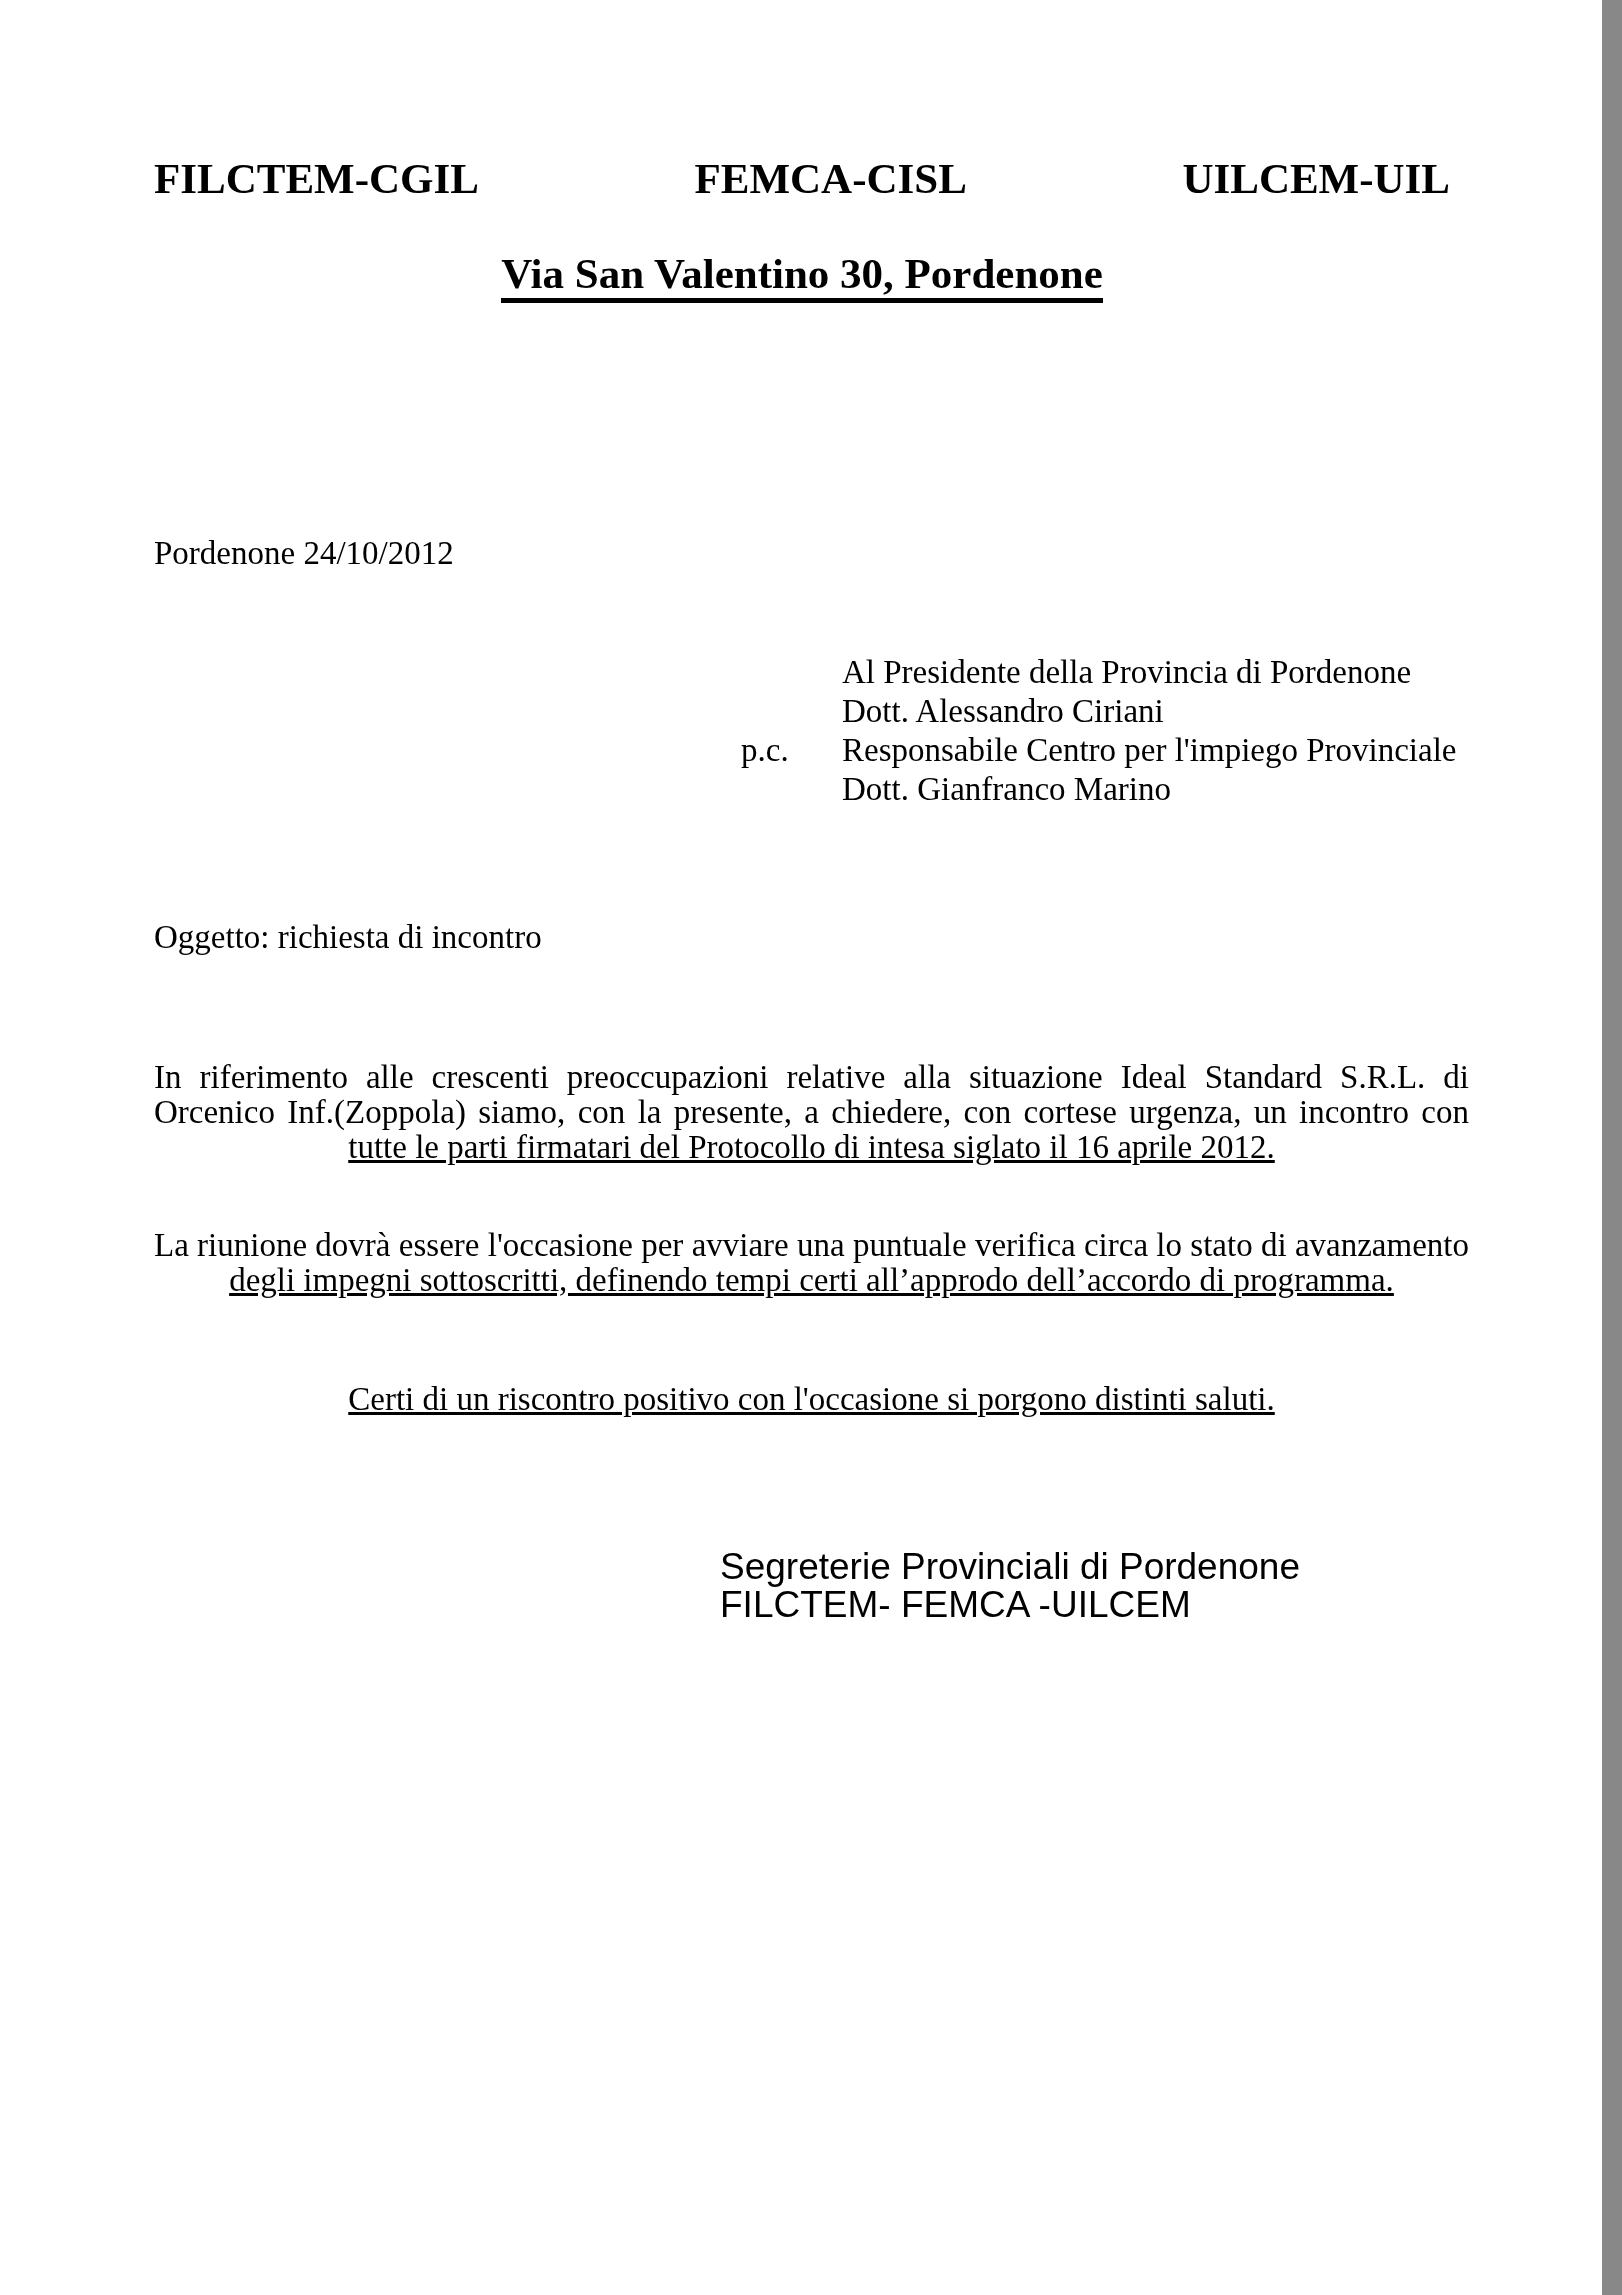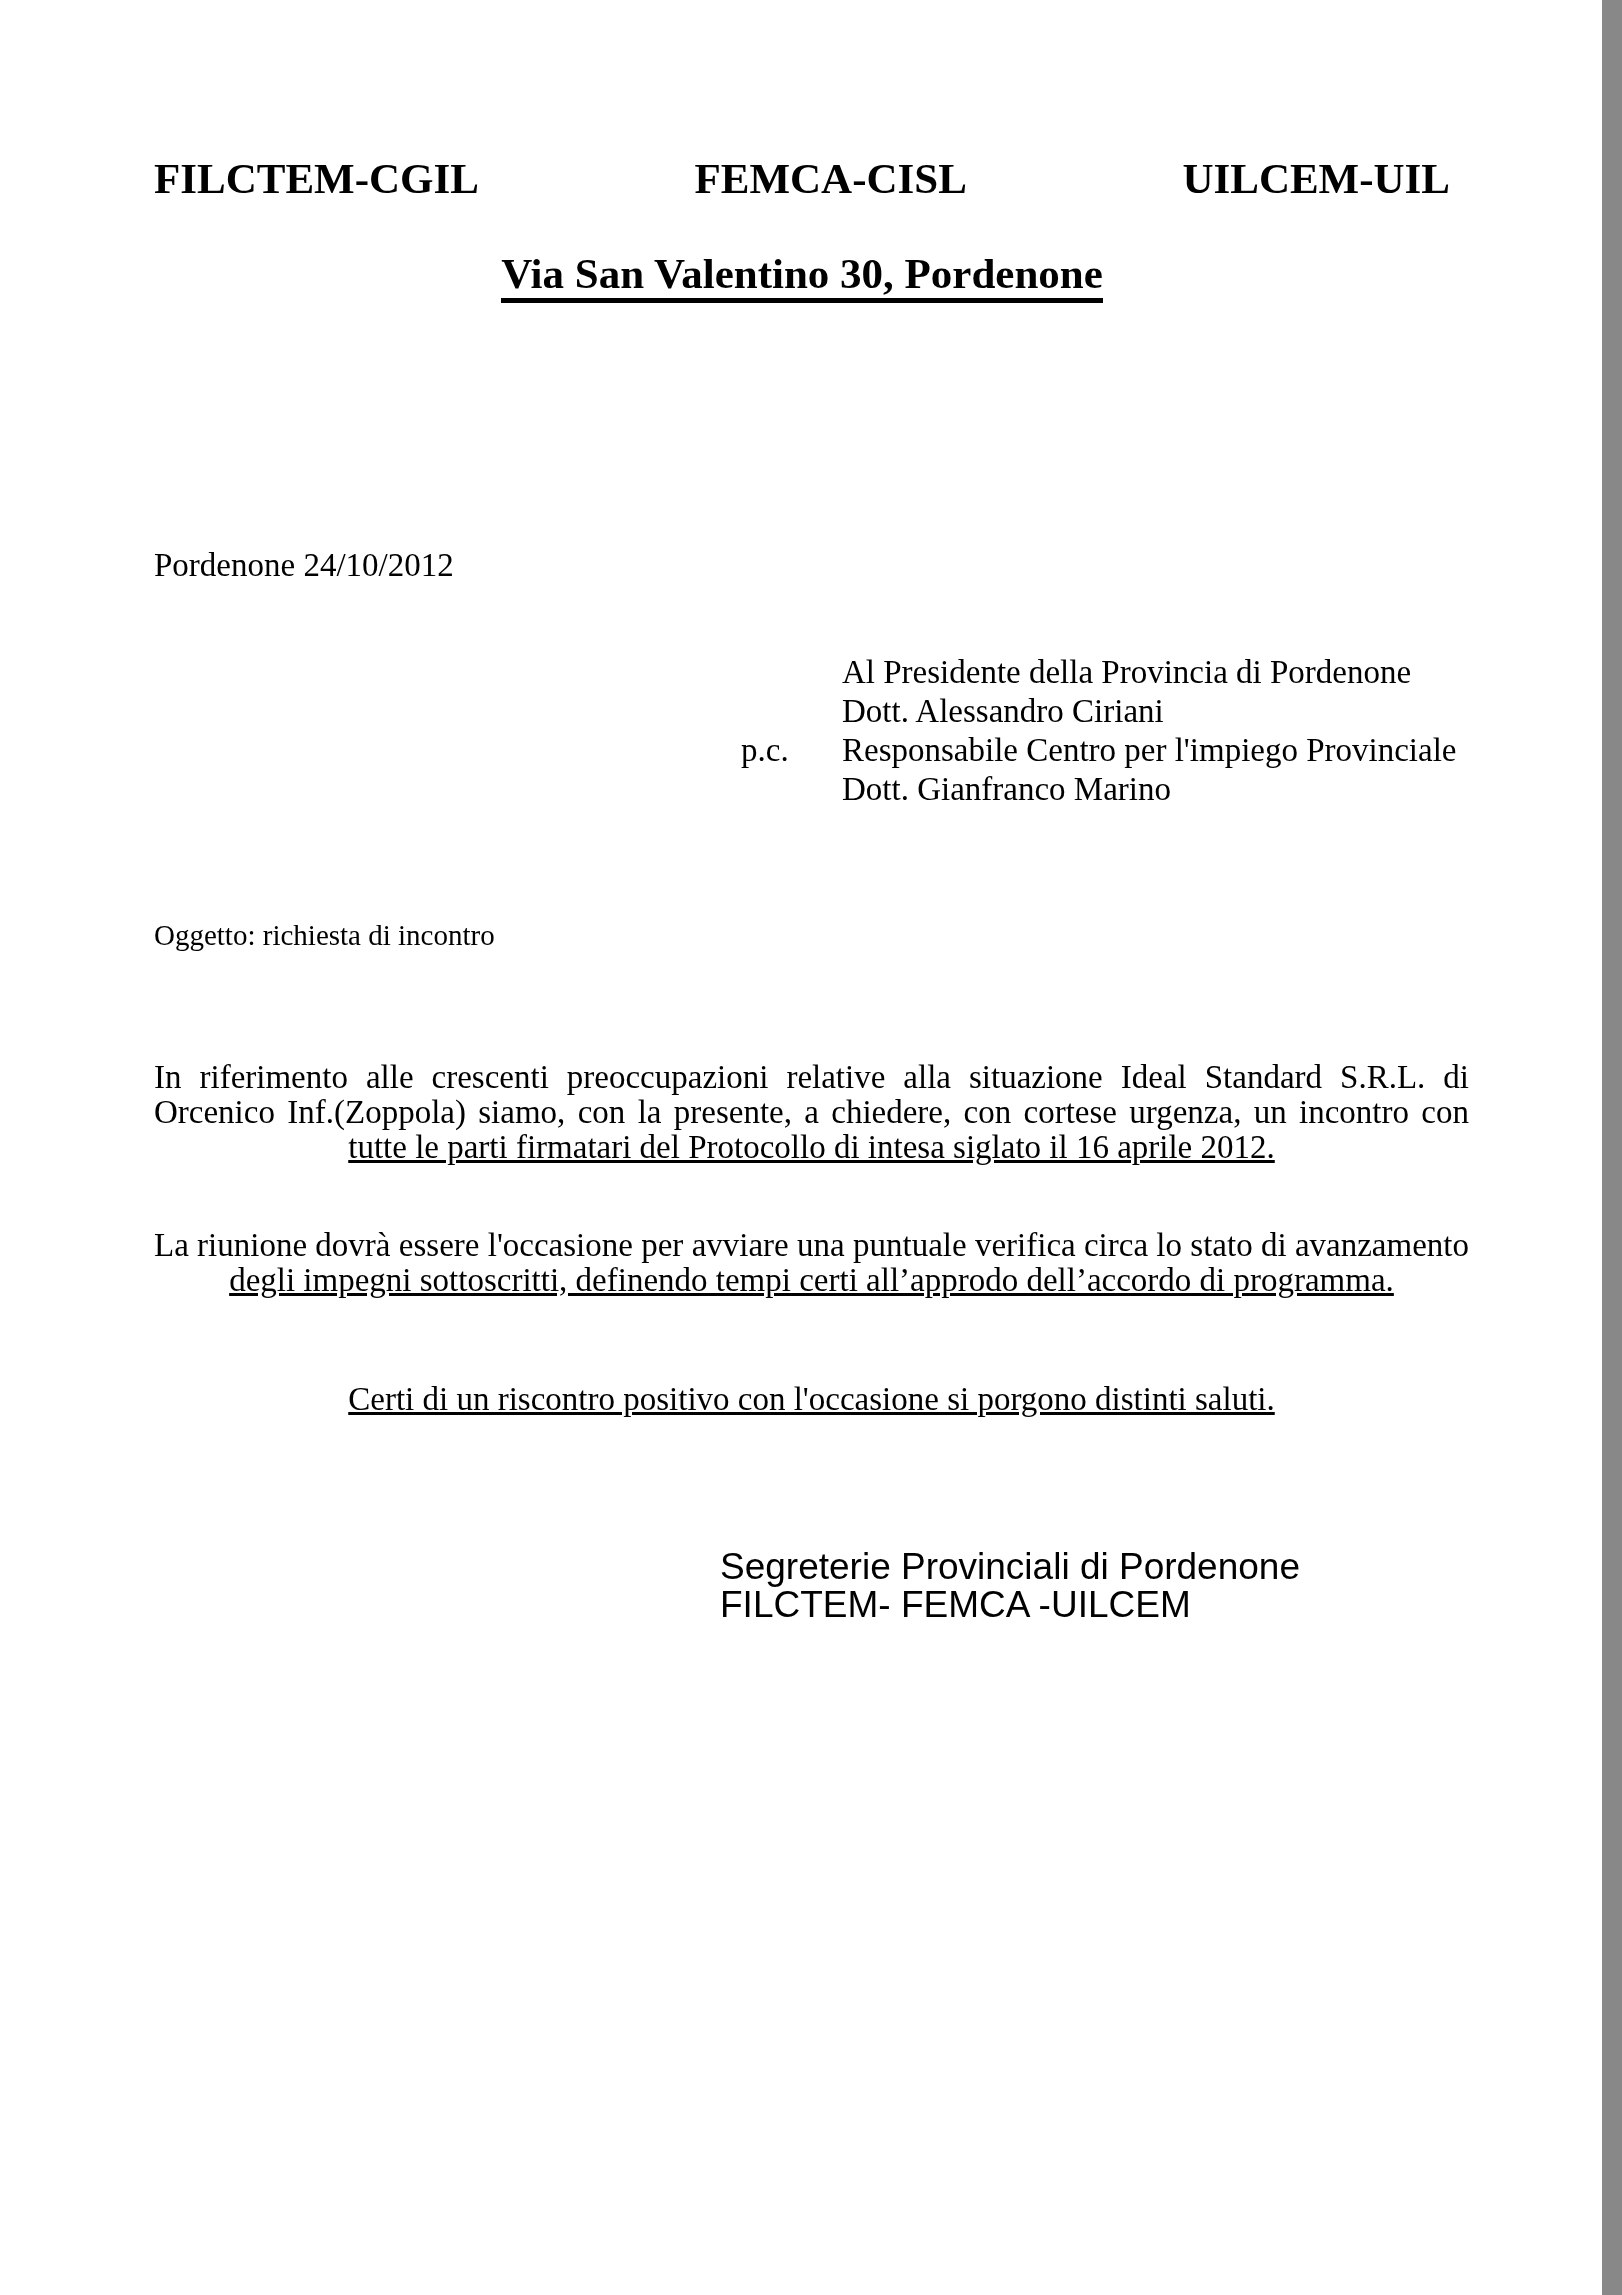--- a/index.html
+++ b/index.html
@@ -48,41 +48,40 @@
     white-space: nowrap;
   }
   
   .date {
     position: absolute;
     top: 537px;
     left: 154px;
     font-size: 33px;
     line-height: 1;
     white-space: nowrap;
-    margin-top: 12px;
   }
   .recipients {
     position: absolute;
     top: 653px;
     left: 741px;
     font-size: 33px;
     line-height: 39px;
   }
   .rrow { white-space: nowrap; }
   .plabel {
     display: inline-block;
     width: 101px;
     white-space: nowrap;
   }
   .rtext { white-space: nowrap; }
   .subject {
     position: absolute;
     top: 921px;
     left: 154px;
-    font-size: 29px;
+    font-size: 33px;
     line-height: 1;
     white-space: nowrap;
   }
   .para {
     position: absolute;
     left: 154px;
     width: 1315px;
     font-size: 33px;
     line-height: 35px;
   }

